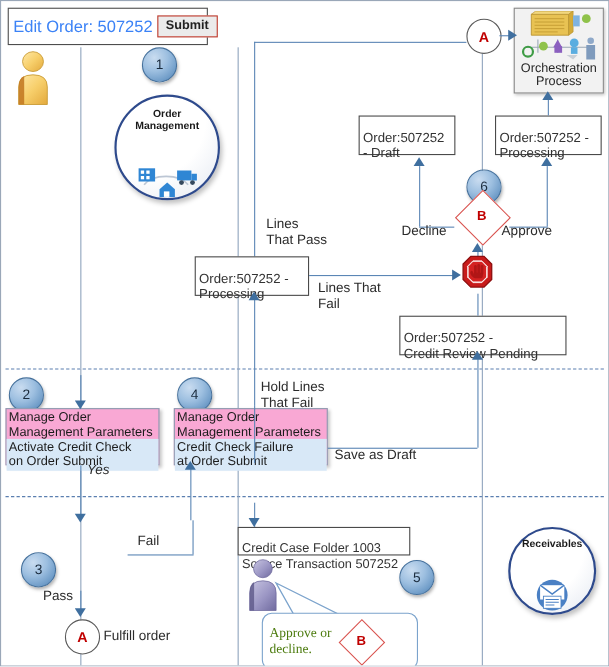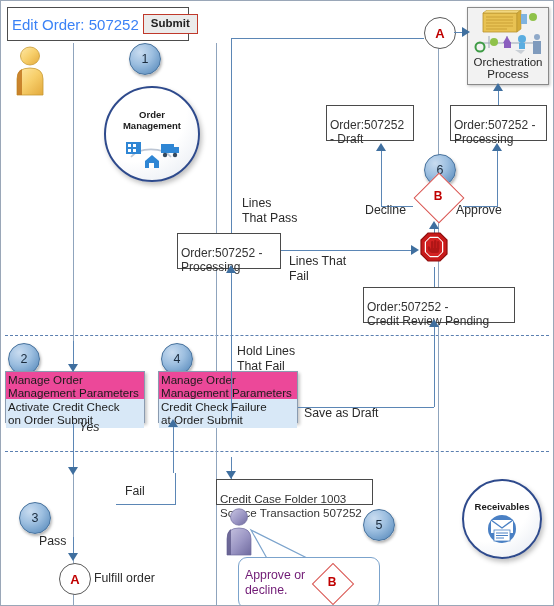--- a/index.html
+++ b/index.html
@@ -106,21 +106,21 @@
     line-height: 1.18;
     padding: 12px 3px;
     box-sizing: border-box;
     white-space: pre-line;
   }
 
   
   .param-box {
     position: absolute;
     border: 1.3px solid #8a9bb0;
-    background: #ec4899;
+    background: #f9a8d4;
     box-sizing: border-box;
     box-shadow: 2px 2px 3px rgba(0,0,0,0.22);
   }
   .param-title {
     font-size: 11.6px;
     color: #1b1b1b;
     line-height: 1.12;
     padding: 1px 2px 0 2px;
     white-space: pre-line;
   }
@@ -202,21 +202,21 @@
   .app-badge {
     position: absolute;
     border-radius: 50%;
     background:
       radial-gradient(circle at 30% 22%, #ffffff 0%, #ffffff 55%, #eef1f6 82%, #dfe5ee 100%);
     border: 2px solid #2e4a8c;
     box-shadow: 2px 3px 5px rgba(0,0,0,0.25);
     display: flex;
     flex-direction: column;
     align-items: center;
-    justify-content: center;
+    justify-content: space-between;
   }
   .app-badge-label {
     margin-top: 12%;
     font-size: 9.5px;
     font-weight: bold;
     color: #1a1a1a;
     text-align: center;
     line-height: 1.12;
     white-space: pre-line;
   }
@@ -251,23 +251,24 @@
     background: #ffffff;
     border: 1.3px solid #7ba3cc;
     border-radius: 9px;
     display: flex;
     align-items: center;
     padding: 4px 6px;
     gap: 6px;
   }
   .callout-text {
     font-size: 12.3px;
-    color: #701a75;
+    color: #4d7c0f;
     line-height: 1.2;
     white-space: pre-line;
+    font-family: Liberation Serif, serif;
   }
 
   
   .person { position: absolute; }
 
   
   .hold-icon { position: absolute; }
 </style>
 </head>
 <body>

